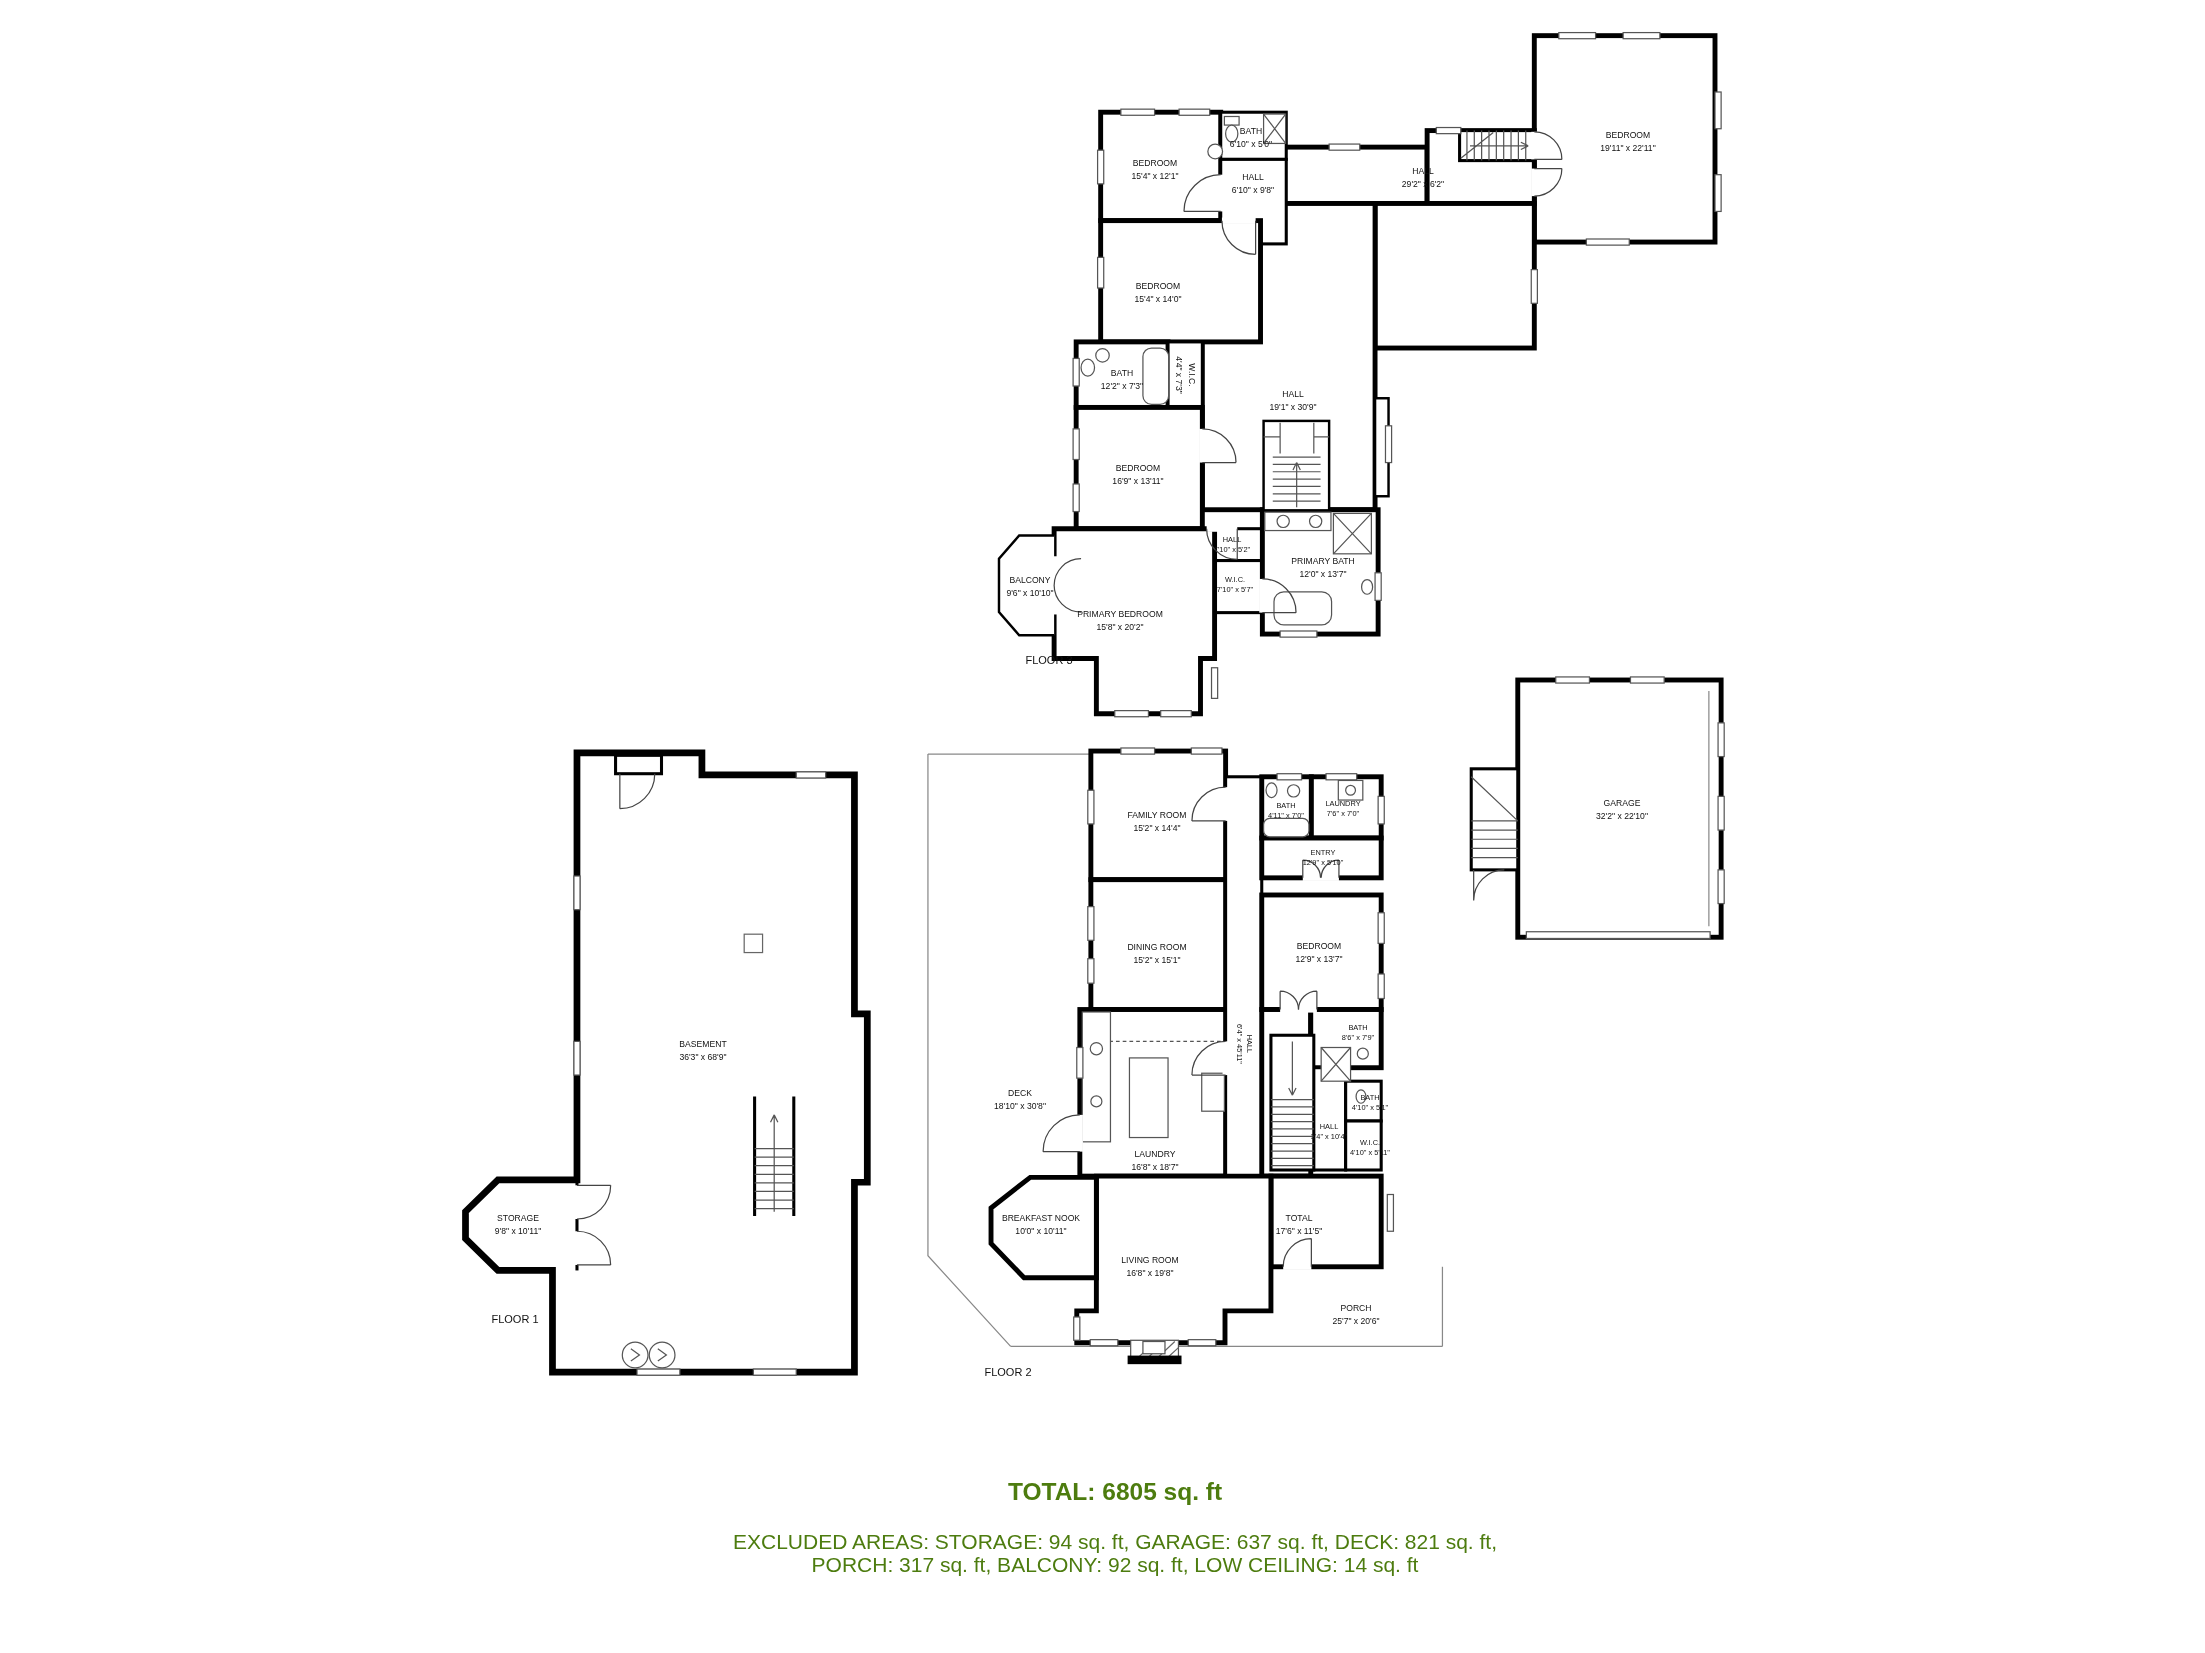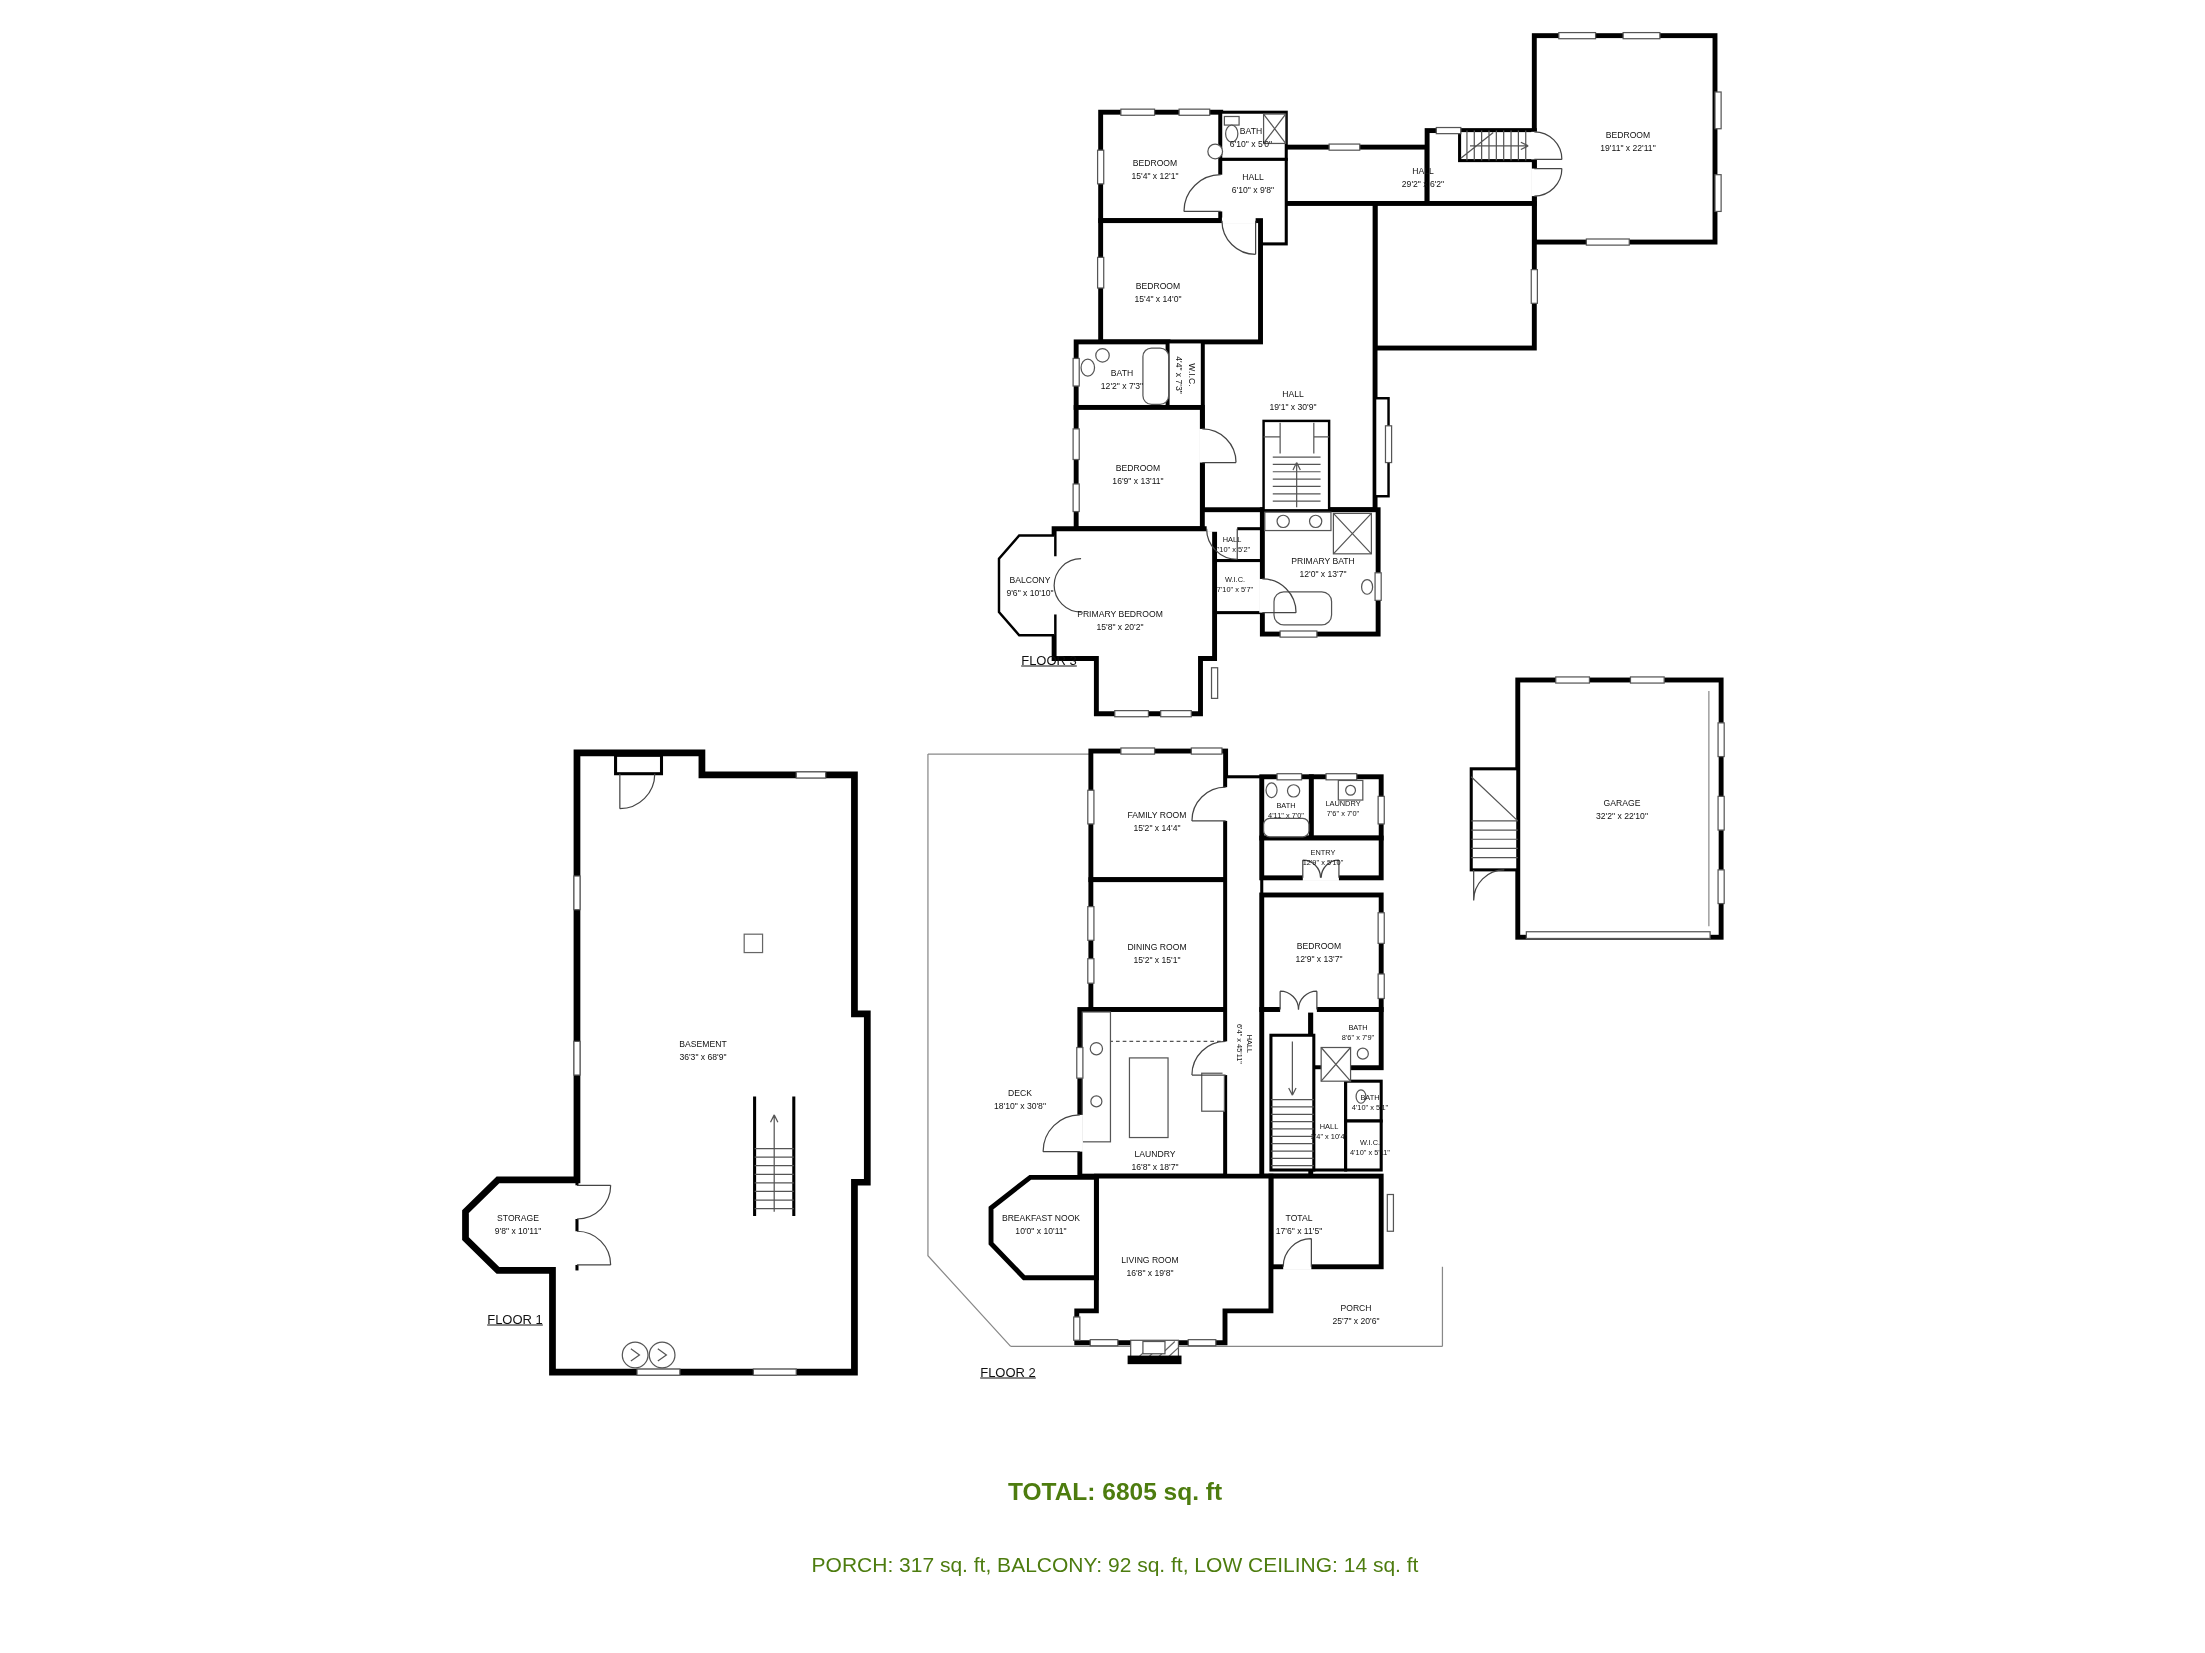--- a/index.html
+++ b/index.html
@@ -4,21 +4,21 @@
 <style>
   html,body{margin:0;padding:0;background:#fff;}
   .canvas{position:relative;width:2205px;height:1654px;background:#fff;overflow:hidden;
           font-family:"Liberation Sans", sans-serif;color:#111;}
   svg{position:absolute;left:0;top:0;}
   
   .rl{position:absolute;transform:translate(-50%,-50%);text-align:center;font-size:8.6px;
       line-height:1.5;color:#111;white-space:nowrap;letter-spacing:0px;}
   .rl.vert{transform:translate(-50%,-50%) rotate(90deg);}
   .rl.sm{font-size:7.4px;line-height:1.4;}
-  .fl{position:absolute;transform:translate(-50%,-50%);font-size:13px;color:#111;white-space:nowrap;text-decoration:underline;}
+  .fl{position:absolute;transform:translate(-50%,-50%);font-size:11px;color:#111;white-space:nowrap;}
   
   .sum{position:absolute;left:1115px;transform:translateX(-50%);white-space:nowrap;
        text-align:left;color:#4d7c0f;}
   .sum.total{font-size:24.5px;font-weight:bold;}
   .sum.l{font-size:21px;}
   .sum.disc{font-size:18px;}
   
   .wb{fill:#fff;stroke:#000;stroke-width:11;}   
   .w8{fill:#fff;stroke:#000;stroke-width:8;}    
   .w5{fill:#fff;stroke:#000;stroke-width:5;}    
@@ -285,16 +285,17 @@
 <div class="rl" style="left:1356px;top:1315px"><span>PORCH</span><br><span>25'7" x 20'6"</span></div>
 <div class="fl" style="left:1008px;top:1372px">FLOOR 2</div>
 
 <div class="rl" style="left:703px;top:1051px"><span>BASEMENT</span><br><span>36'3" x 68'9"</span></div>
 <div class="rl" style="left:518px;top:1225px"><span>STORAGE</span><br><span>9'8" x 10'11"</span></div>
 <div class="fl" style="left:515px;top:1319px">FLOOR 1</div>
 
 <div class="rl" style="left:1622px;top:810px"><span>GARAGE</span><br><span>32'2" x 22'10"</span></div>
 
 <div class="sum total" style="top:1478px">TOTAL: 6805 sq. ft</div>
+<div class="sum l" style="top:1530px">EXCLUDED AREAS: STORAGE: 94 sq. ft, GARAGE: 637 sq. ft, DECK: 821 sq. ft,</div>
 <div class="sum l" style="top:1553px">PORCH: 317 sq. ft, BALCONY: 92 sq. ft, LOW CEILING: 14 sq. ft</div>
 
 </div>
 
 
 </body></html>

